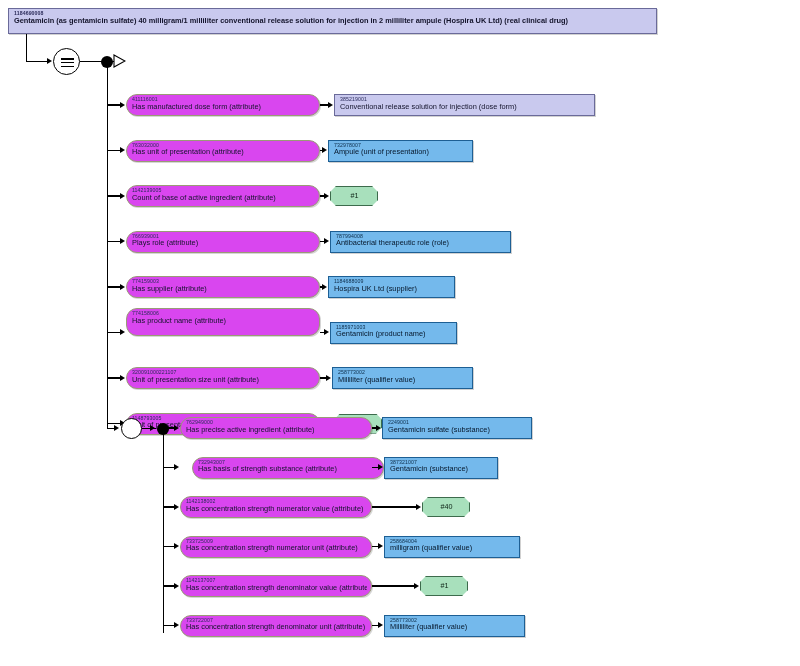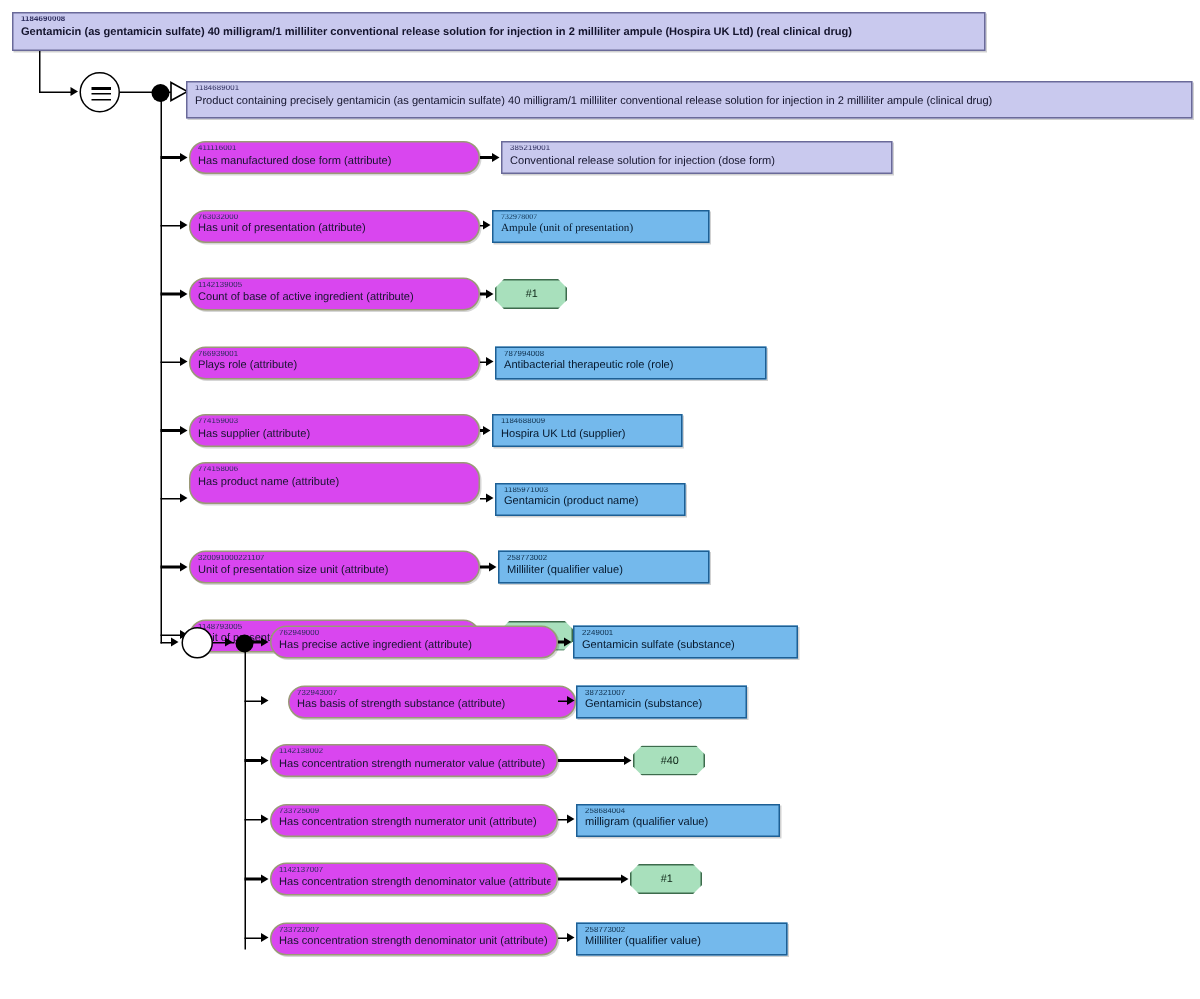--- a/index.html
+++ b/index.html
@@ -139,24 +139,20 @@
 
   <div class="conj" style="left:101px;top:55.5px;"></div>
 
   <div class="hline" style="left:112px;top:61px;width:8px;"></div>
   <div style="position:absolute;left:113px;top:54px;">
     <svg width="13" height="14" viewBox="0 0 13 14">
         <polygon points="1,1 12,7 1,13" fill="#ffffff" stroke="#000000" stroke-width="1.1"></polygon>
       </svg>
   </div>
 
-  <div class="node concept" style="left:124px;top:54px;width:671px;height:25px;">
-    <span class="sctid">1184689001</span>
-    <span class="term">Product containing precisely gentamicin (as gentamicin sulfate) 40 milligram/1 milliliter conventional release solution for injection in 2 milliliter ampule (clinical drug)</span>
-  </div>
 
   <div class="vline" style="left:106.5px;top:64px;height:365px;"></div>
 
   <div id="ungrouped-rows">
       <div class="hline" style="left: 106.5px; top: 104.3px; width: 13.5px;"></div>
       <div class="arrow" style="left: 119.5px; top: 101.6px;"></div>
       <div class="node attribute" style="left: 126px; top: 94px; width: 194px; height: 22px;">
         <span class="sctid">411116001</span>
         <span class="term">Has manufactured dose form (attribute)</span>
       </div>
@@ -167,21 +163,21 @@
         <span class="term">Conventional release solution for injection (dose form)</span>
       </div>
       <div class="hline" style="left: 106.5px; top: 149.8px; width: 13.5px;"></div>
       <div class="arrow" style="left: 119.5px; top: 147.1px;"></div>
       <div class="node attribute" style="left: 126px; top: 139.5px; width: 194px; height: 22px;">
         <span class="sctid">763032000</span>
         <span class="term">Has unit of presentation (attribute)</span>
       </div>
       <div class="hline" style="left: 320px; top: 149.8px; width: 2px;"></div>
       <div class="arrow" style="left: 321.5px; top: 147.1px;"></div>
-      <div class="node value" style="left: 328px; top: 139.5px; width: 145.05px; height: 22px; font-family: Liberation Serif, serif;">
+      <div class="node value" style="left: 328px; top: 139.5px; width: 145.05px; height: 22px;">
         <span class="sctid">732978007</span>
         <span class="term">Ampule (unit of presentation)</span>
       </div>
       <div class="hline" style="left: 106.5px; top: 195.3px; width: 13.5px;"></div>
       <div class="arrow" style="left: 119.5px; top: 192.6px;"></div>
       <div class="node attribute" style="left: 126px; top: 185px; width: 194px; height: 22px;">
         <span class="sctid">1142139005</span>
         <span class="term">Count of base of active ingredient (attribute)</span>
       </div>
       <div class="hline" style="left: 320px; top: 195.3px; width: 4px;"></div>

